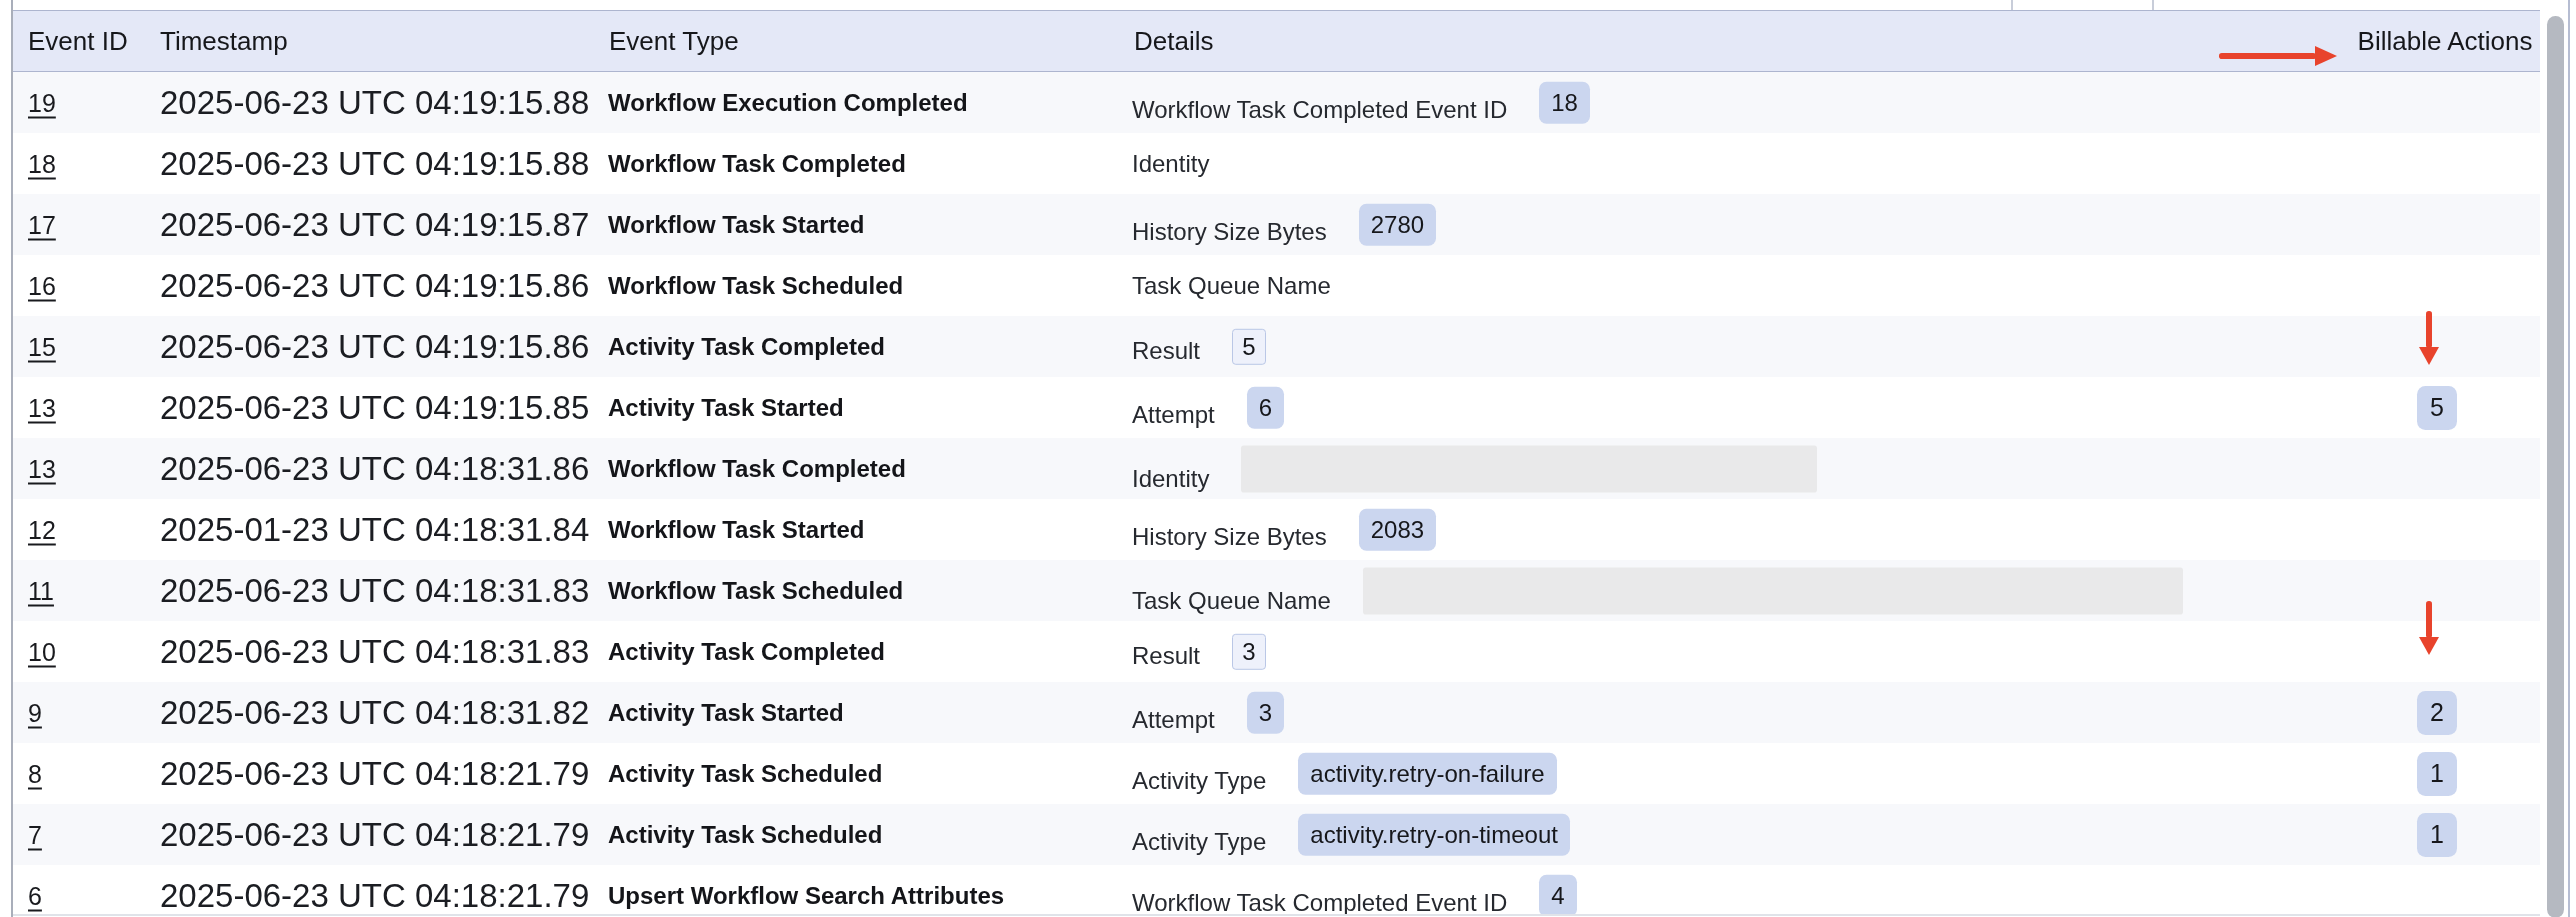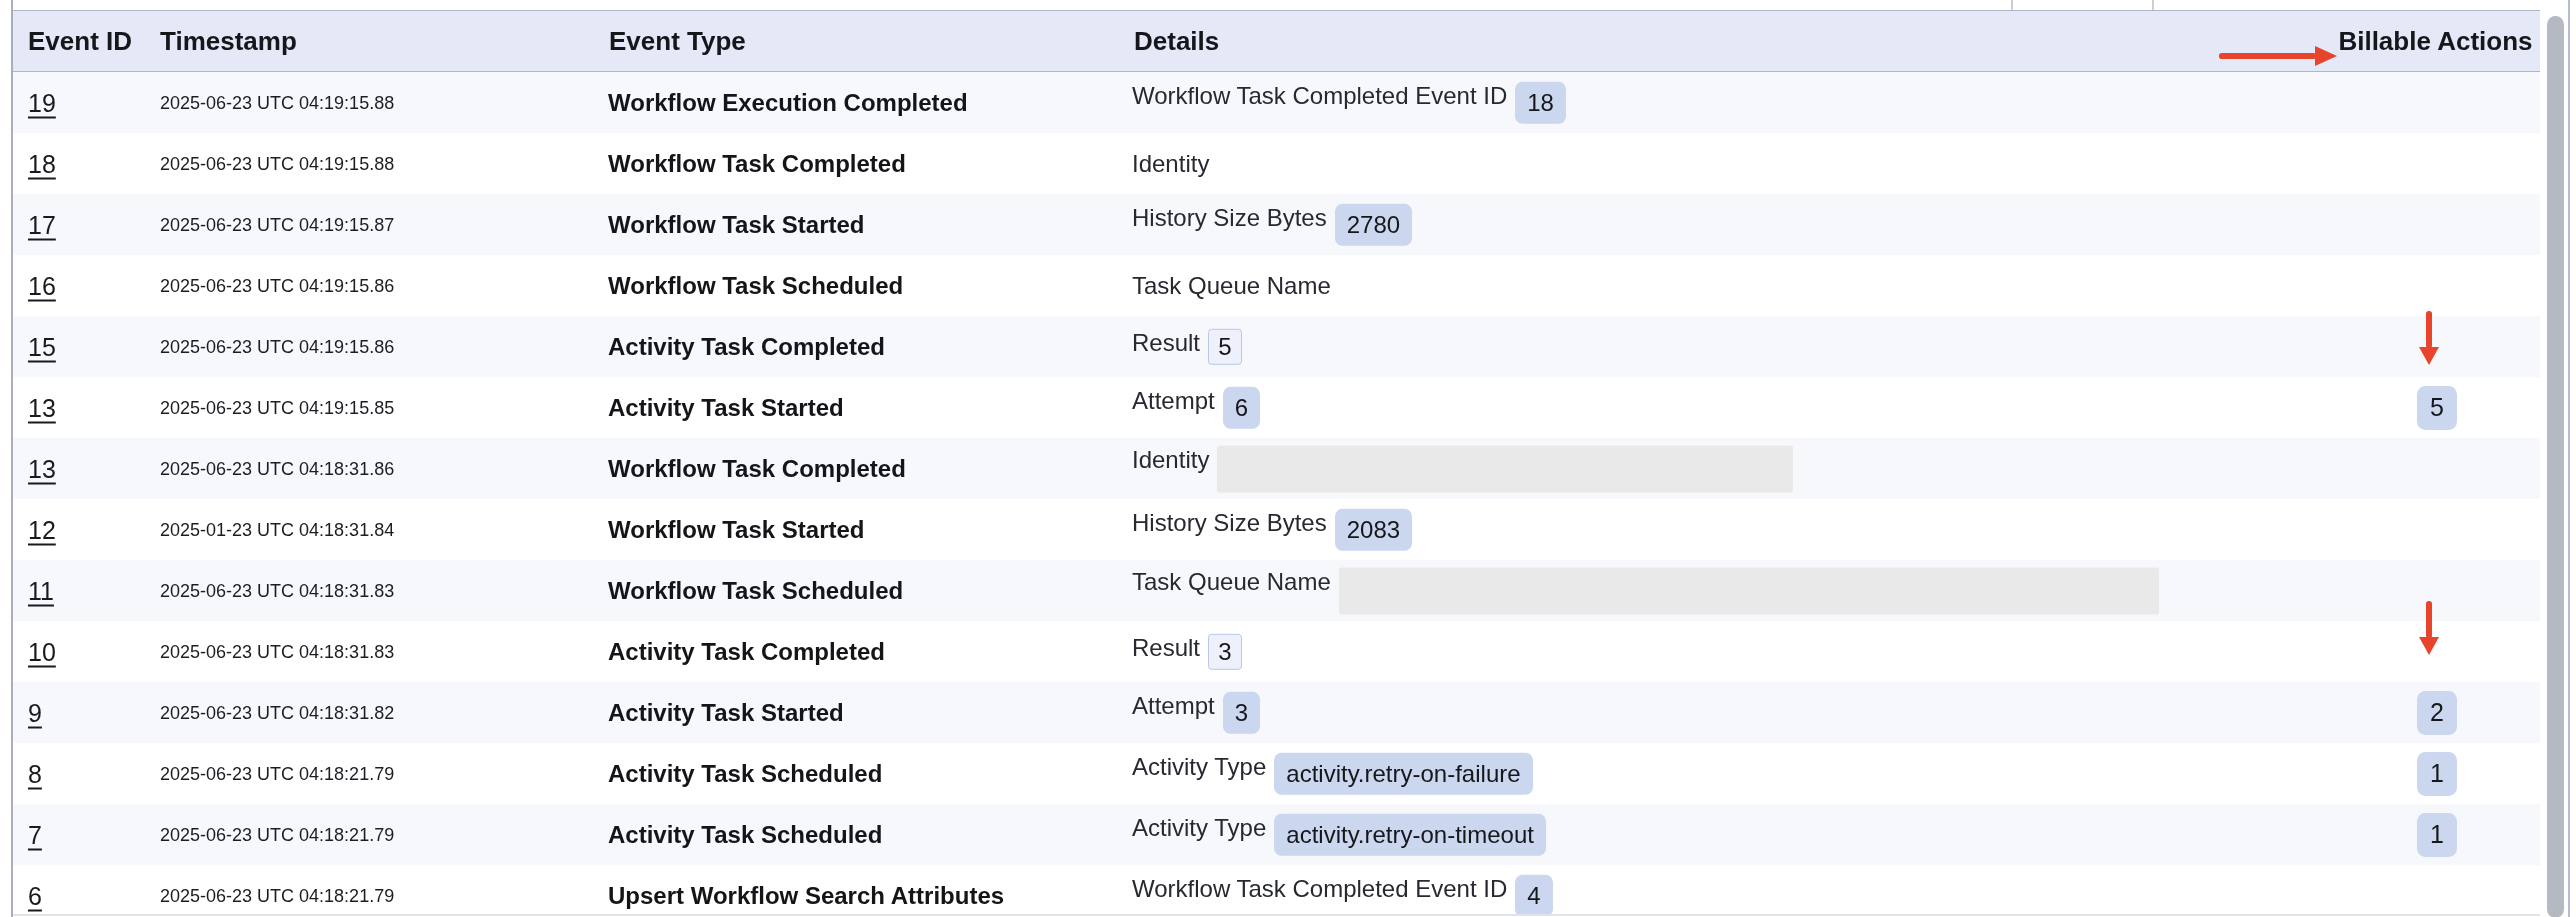--- a/index.html
+++ b/index.html
@@ -11,32 +11,32 @@
   .edge-left{position:absolute;left:11.2px;top:0;width:1.9px;height:918px;background:#a9aeba;}
   .edge-right{position:absolute;left:2568px;top:0;width:1.9px;height:918px;background:#b6bdd2;}
   .top-tick{position:absolute;top:0;width:1.9px;height:10.3px;background:#c8cdd9;}
   .top-tick.t1{left:2011px;} .top-tick.t2{left:2152px;}
 
   .table{position:absolute;left:13px;top:10.3px;width:2527px;}
   .thead{
     position:relative;height:60px;background:#e4e8f7;
     border-top:1.9px solid #adb5cf;border-bottom:1.9px solid #adb5cf;
   }
-  .thead .hlabel{position:absolute;top:50%;transform:translateY(-50%);font-size:26px;font-weight:700;color:#16171b;white-space:nowrap;}
+  .thead .hlabel{position:absolute;top:50%;transform:translateY(-50%);font-size:26px;font-weight:400;color:#16171b;white-space:nowrap;}
   .h-id{left:15px;} .h-ts{left:147px;} .h-type{left:596px;} .h-details{left:1121px;}
   .h-billable{right:7.5px;left:auto;margin-left:43px;}
 
   .tbody{position:relative;width:100%;height:844px;overflow:hidden;}
   .row{position:relative;height:61px;background:#ffffff;}
   .row:nth-child(odd){background:#f7f8fb;}
   .cell{position:absolute;top:50%;transform:translateY(-50%);white-space:nowrap;}
   .c-id{left:15px;font-size:25px;color:#191a1e;text-decoration:underline;text-underline-offset:4.7px;cursor:pointer;}
-  .c-ts{left:147px;font-size:18px;color:#1b1d22;}
+  .c-ts{left:147px;font-size:33px;color:#1b1d22;}
   .c-type{left:595px;font-size:24px;font-weight:700;color:#141519;}
-  .c-details{left:1119px;right:187px;display:flex;align-items:flex-start;column-gap:8px;}
+  .c-details{left:1119px;right:187px;display:flex;align-items:flex-end;column-gap:32px;}
   .dlabel{font-size:24px;color:#26292f;white-space:nowrap;}
   .chip{
     background:#cbd6ef;border-radius:7.5px;padding:7.5px 12px;font-size:24px;color:#16171b;
     line-height:1.15;white-space:nowrap;
   }
   .chip-outline{
     background:#eef1fb;border:1.9px solid #bac7e6;border-radius:3.7px;padding:2.8px 9.3px;
     font-size:24px;color:#16171b;line-height:1.2;white-space:nowrap;
   }
   .redacted{height:47px;background:#e9e9ea;border-radius:2.8px;}

